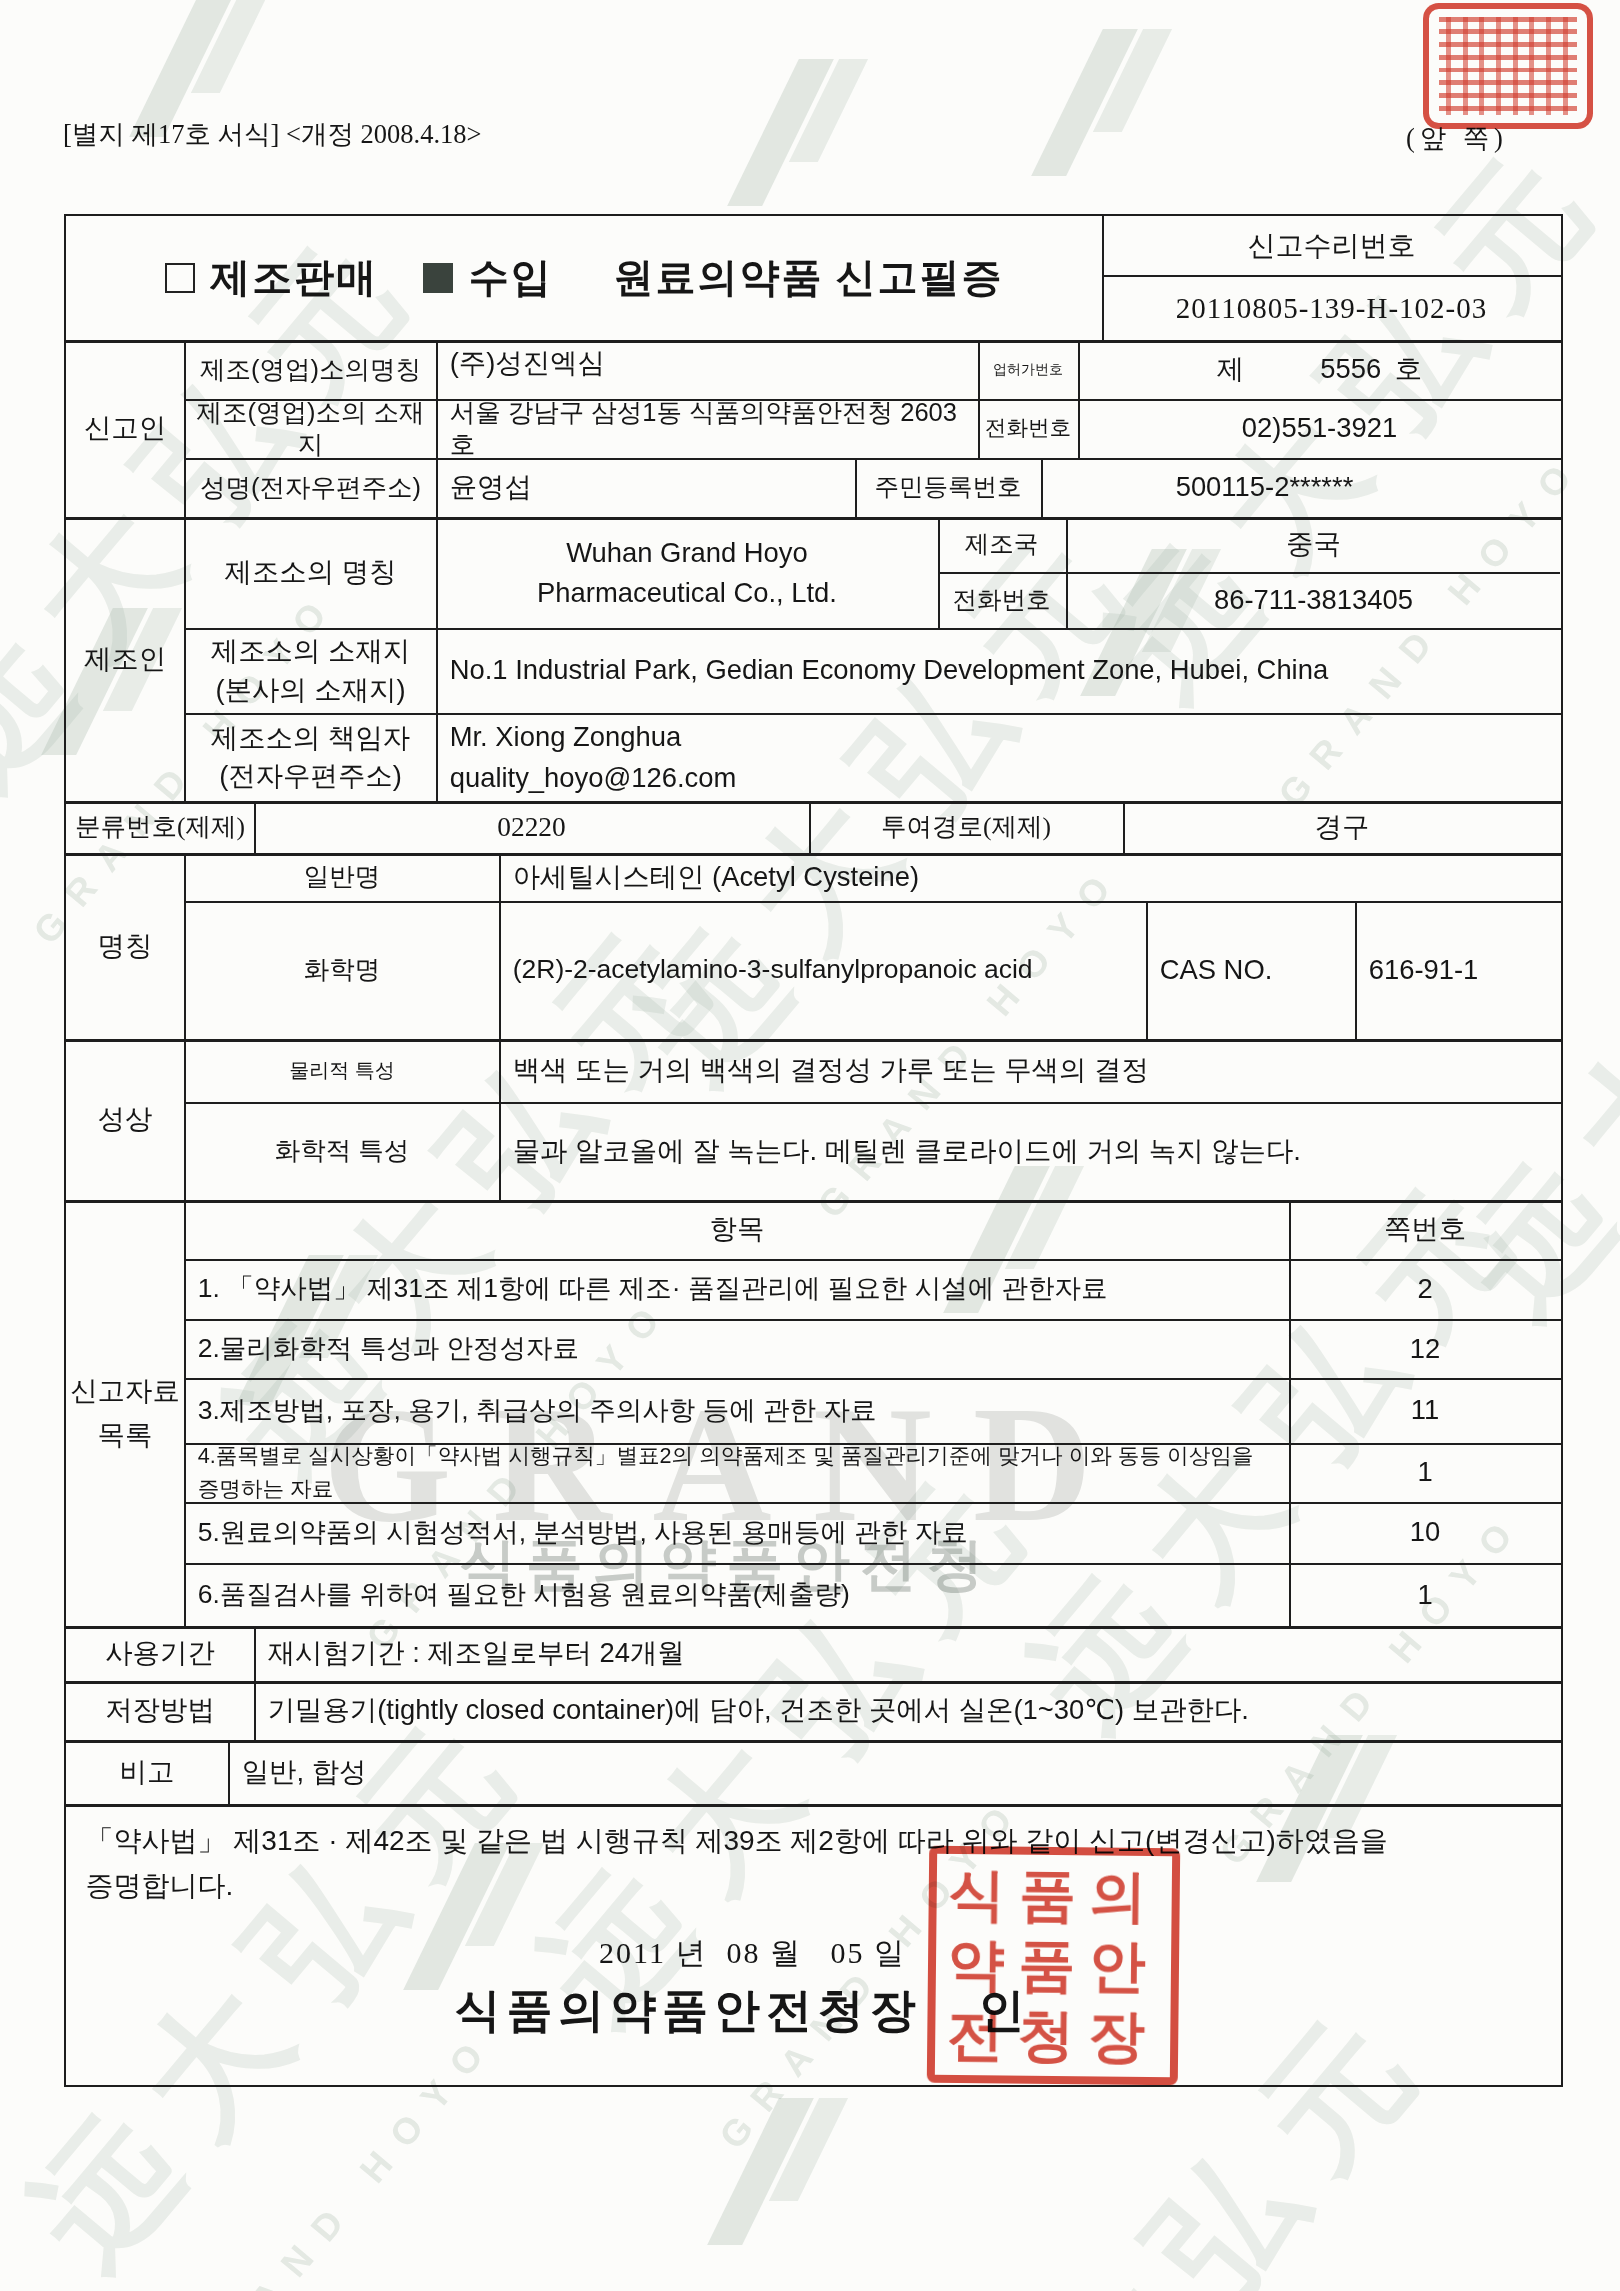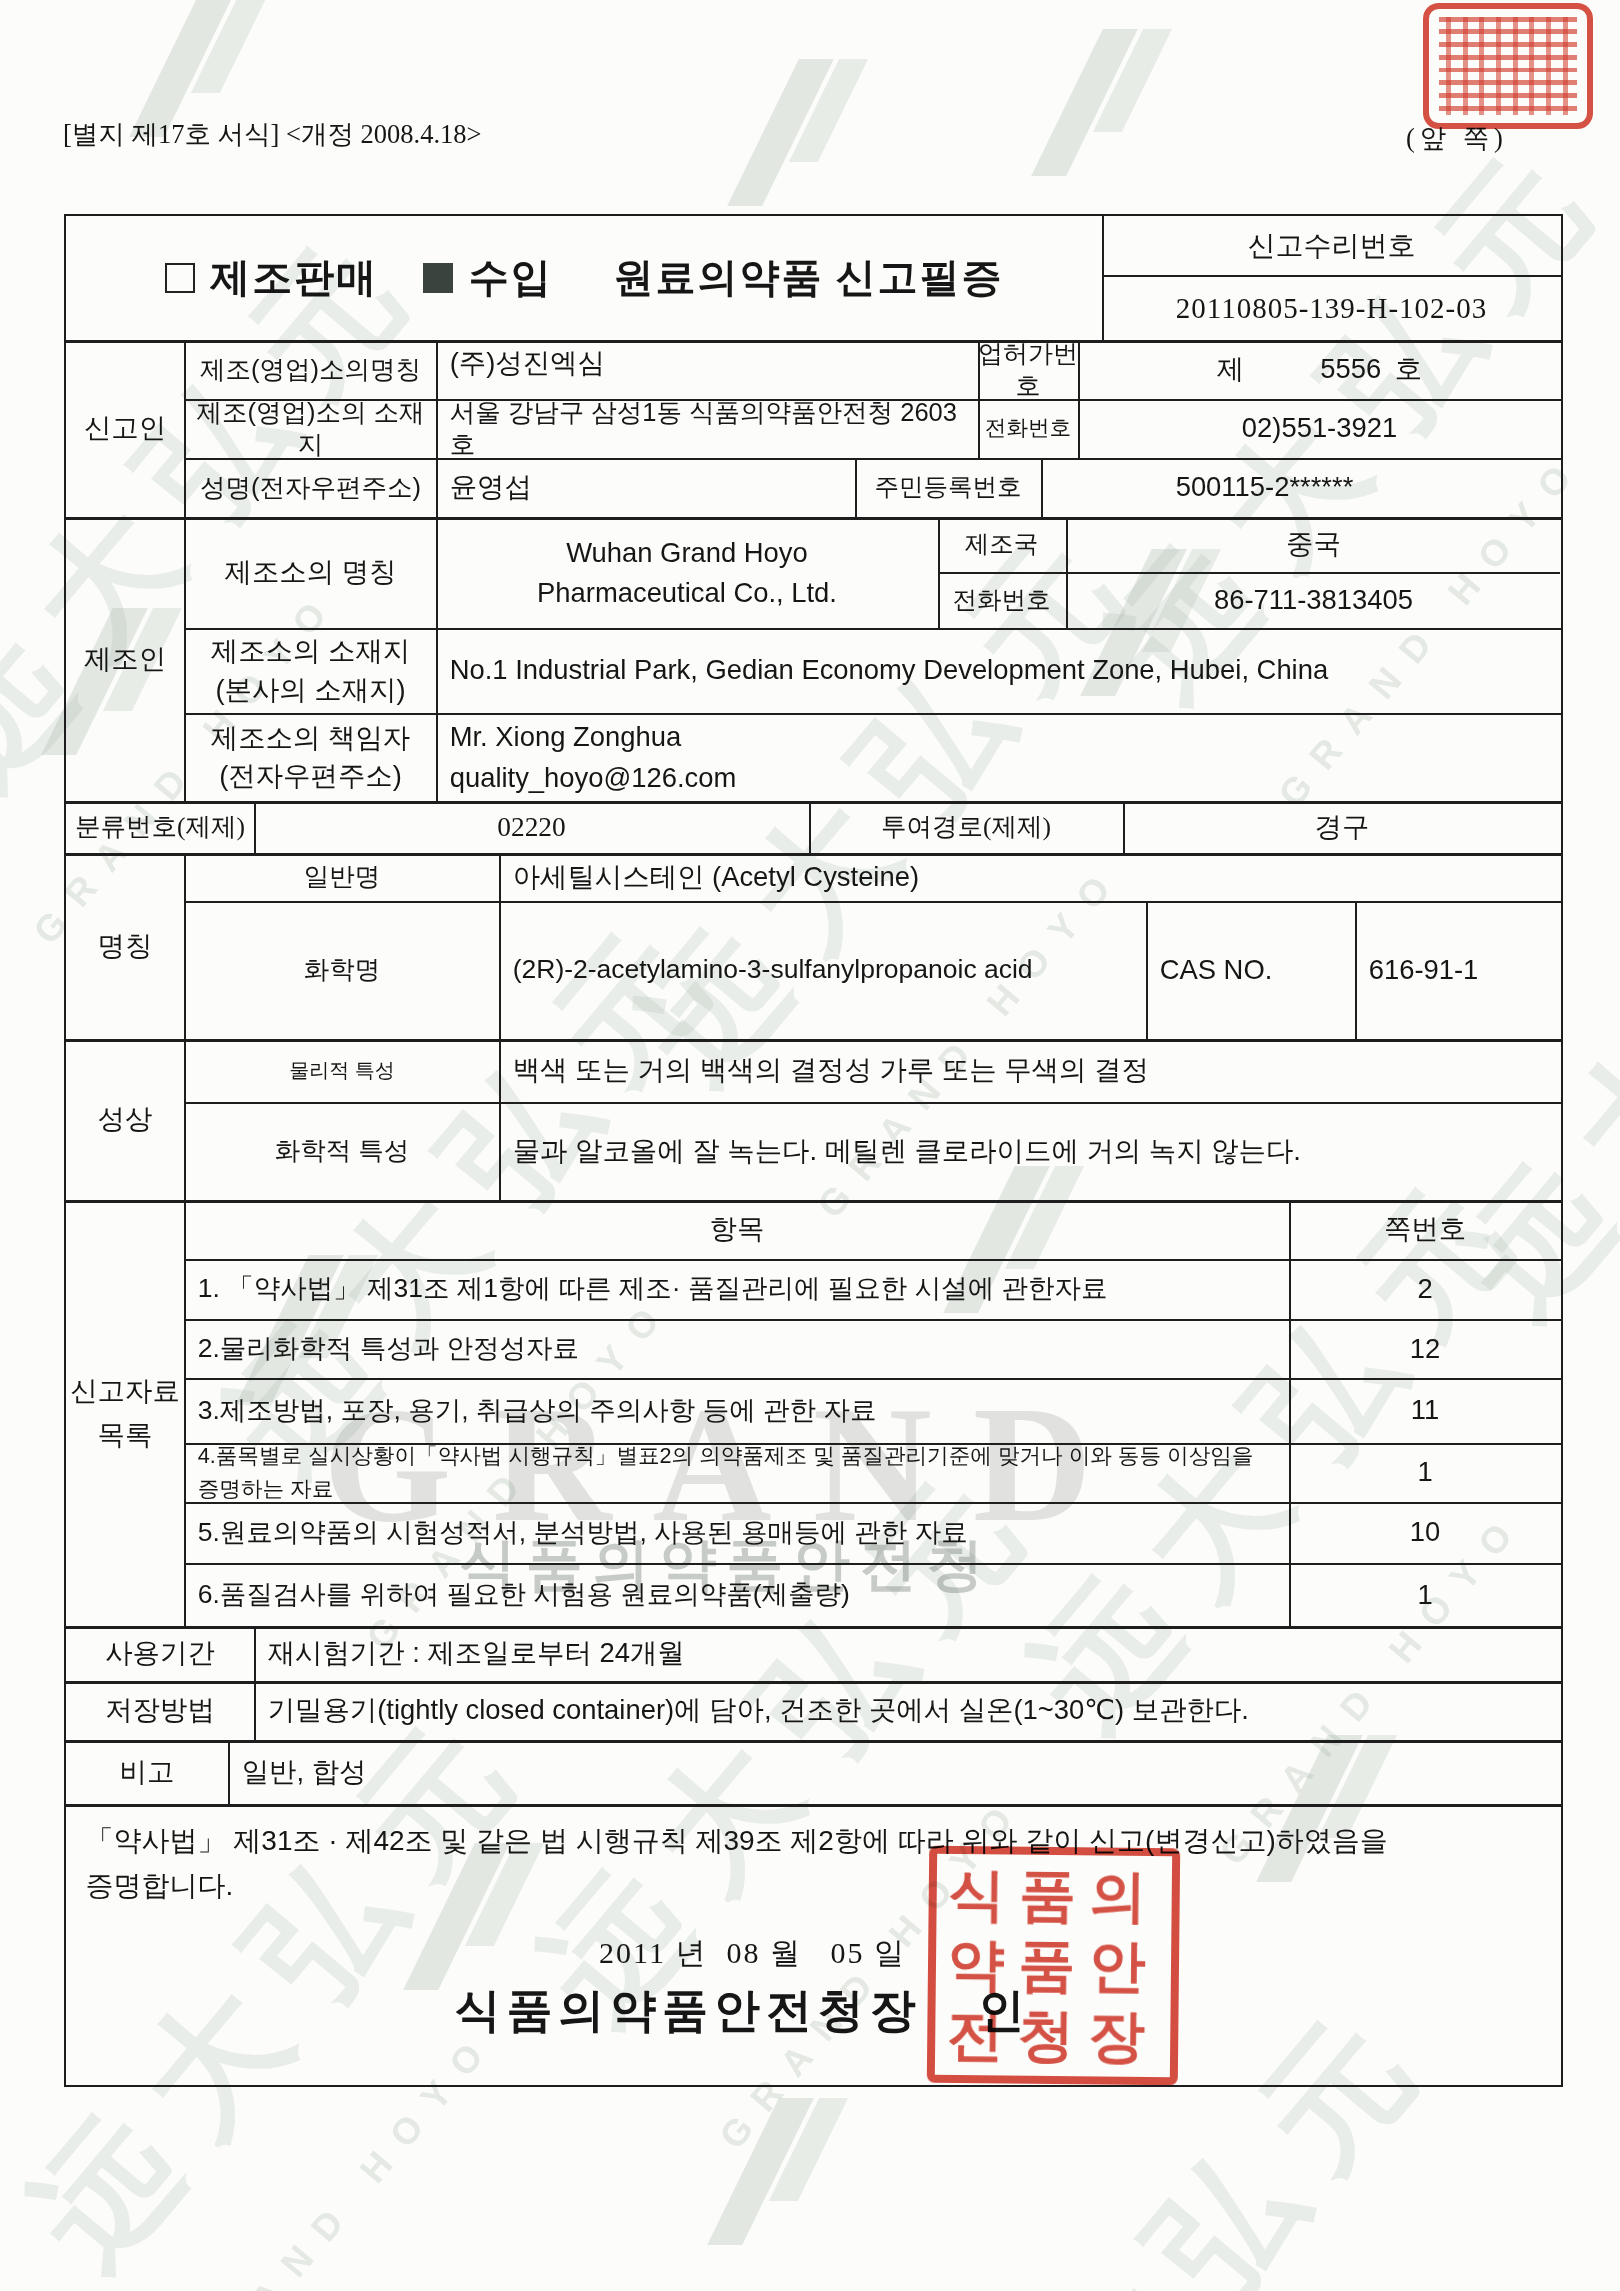--- a/index.html
+++ b/index.html
@@ -110,21 +110,21 @@
       <span class="cb filled" style="margin-left:29px"></span>
       <span>수입</span>
       <span class="title-main">원료의약품 신고필증</span>
     </div>
     <div class="cell cen serif" style="left:1036px;top:0;width:459px;height:59px;font-size:28px">신고수리번호</div>
     <div class="cell cen serif" style="left:1036px;top:59px;width:459px;height:66px;font-size:29px;letter-spacing:1px">20110805-139-H-102-03</div>
 
     <div class="cell cen" style="left:0;top:124px;width:118px;height:176px">신고인</div>
     <div class="cell cen" style="left:118px;top:124px;width:253px;height:59px;font-size:25.5px">제조(영업)소의명칭</div>
     <div class="cell lft" style="left:370px;top:124px;width:541px;height:47px">(주)성진엑심</div>
-    <div class="cell cen sm" style="left:912px;top:124px;width:100px;height:59px;font-size:25px">업허가번호</div>
+    <div class="cell cen sm" style="left:912px;top:124px;width:100px;height:59px;font-size:14px">업허가번호</div>
     <div class="cell cen" style="left:1012px;top:124px;width:483px;height:59px">
       <span>제</span>
       <span style="margin-left:76px">5556</span>
       <span style="margin-left:13.7px">호</span>
     </div>
     <div class="cell cen" style="left:118px;top:183px;width:253px;height:59px;font-size:25.5px">제조(영업)소의 소재지</div>
     <div class="cell lft" style="left:370px;top:183px;width:541px;height:59px;font-size:25.5px">서울 강남구 삼성1동 식품의약품안전청 2603호</div>
     <div class="cell cen sm" style="left:912px;top:183px;width:100px;height:59px;font-size:21.6px">전화번호</div>
     <div class="cell cen" style="left:1012px;top:183px;width:483px;height:59px">02)551-3921</div>
     <div class="cell cen" style="left:118px;top:242px;width:253px;height:59px;font-size:25.5px">성명(전자우편주소)</div>

